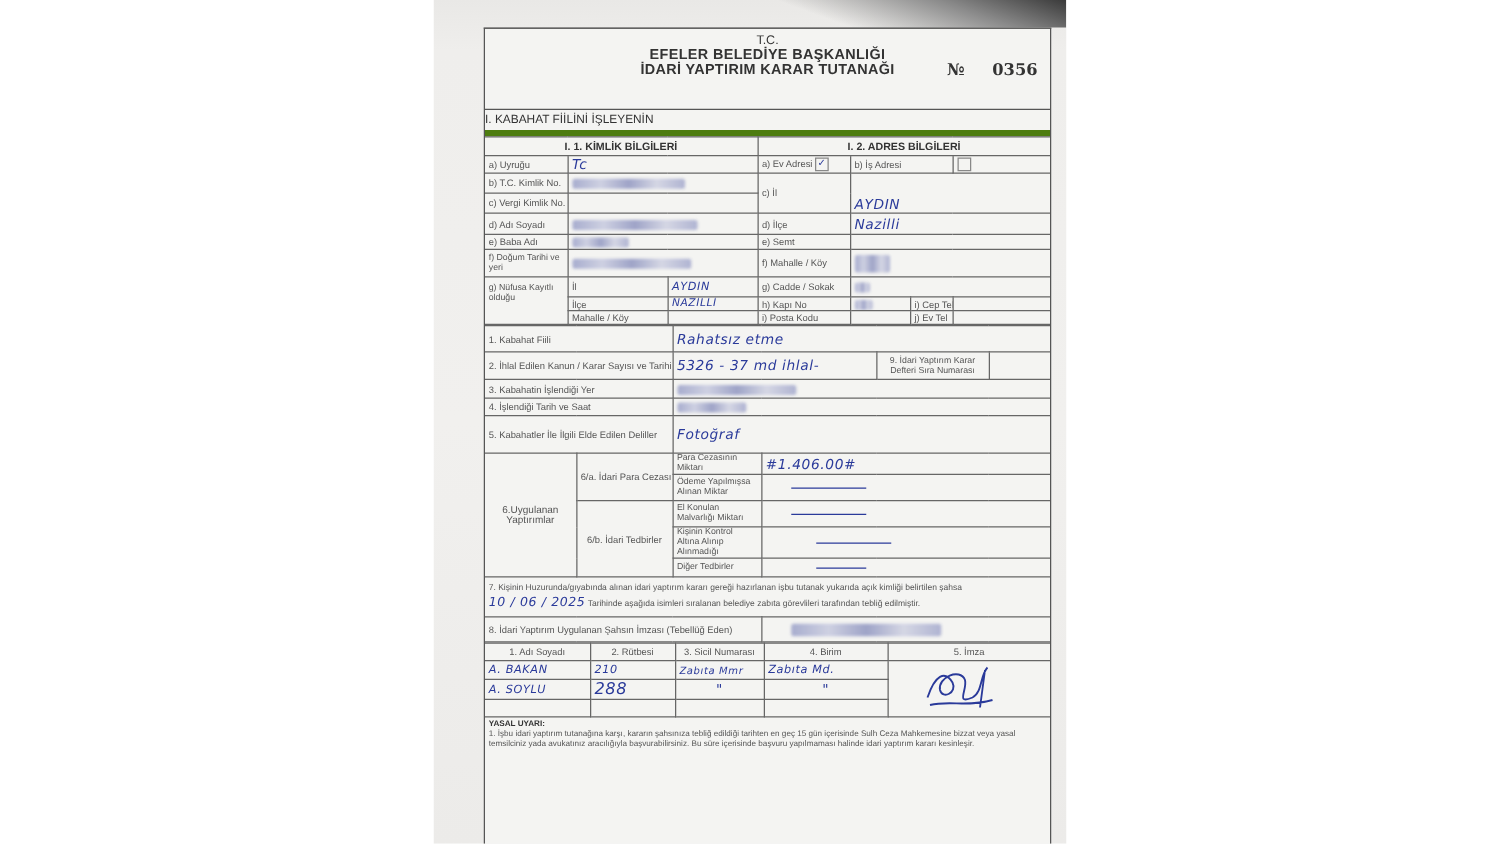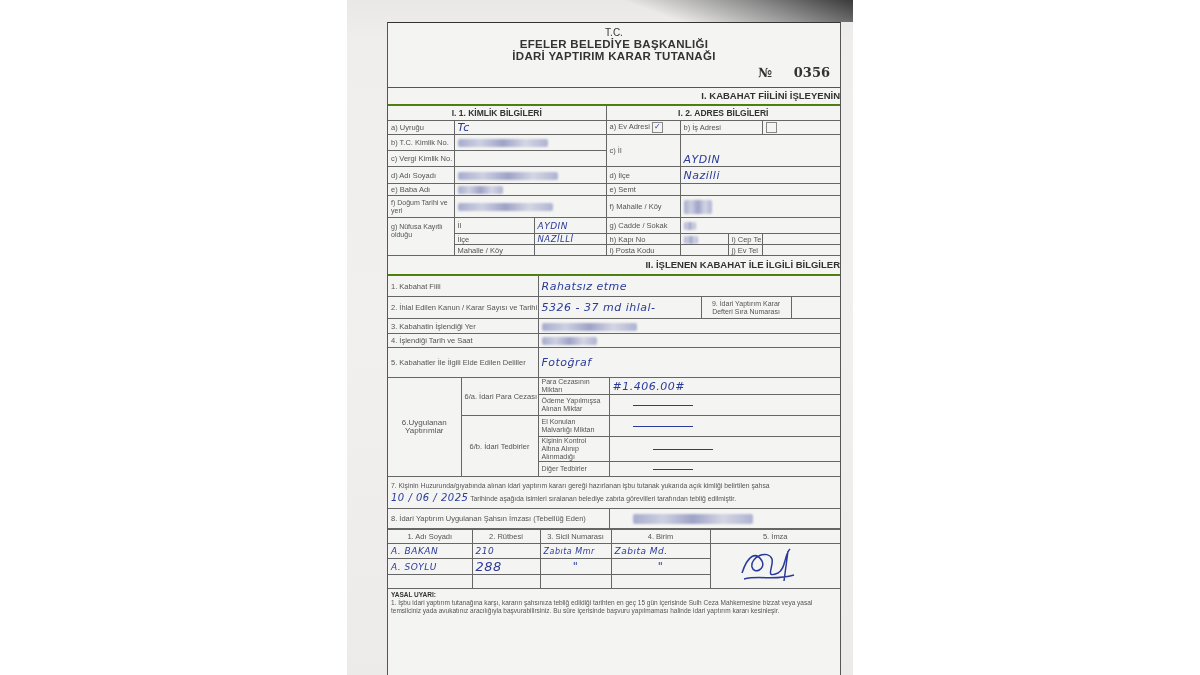--- a/index.html
+++ b/index.html
@@ -19,24 +19,24 @@
   .paper {
     position:absolute; left:40px; top:22px; width:452px; height:660px;
     background:#f4f4f2; border-left:1px solid #555; border-right:1px solid #555; border-top:1px solid #333;
     color:#333;
   }
   .header { position:relative; height:64px; border-bottom:1px solid #555; text-align:center; }
   .header .l1 { font-size:10px; padding-top:4px; color:#333; }
   .header .l2 { font-size:11.5px; font-weight:bold; letter-spacing:0.3px; line-height:12px; color:#333; }
   .header .l3 { font-size:9px; color:#444; line-height:11px; }
   .header .no {
-    position:absolute; right:10px; top:42px; font-family:"DejaVu Serif", serif; font-size:13px; font-weight:bold; color:#333;
+    position:absolute; right:10px; top:26px; font-family:"DejaVu Serif", serif; font-size:13px; font-weight:bold; color:#333;
   }
   .header .no .sym { margin-right:22px; }
-  .sec-title { text-align:right; font-weight:bold; font-size:9.5px; border-bottom:1px solid #4d7c0f; height:16px; line-height:16px; color:#333; }
+  .sec-title { text-align:left; font-weight:normal; font-size:9.5px; border-bottom:5px solid #4d7c0f; height:16px; line-height:16px; color:#333; }
   table { border-collapse:collapse; width:100%; table-layout:fixed; }
   td { border:1px solid #666; font-size:7.5px; color:#555; padding:0 3px; vertical-align:middle; overflow:hidden; white-space:nowrap; }
   table tr td:first-child { border-left:none; }
   table tr td:last-child { border-right:none; }
   .hw { font-family:"DejaVu Sans", sans-serif; color:#2a3a9a; font-size:11px; font-style:italic; letter-spacing:0.5px; }
   .blur { display:inline-block; height:8px; border-radius:2px; background:linear-gradient(90deg,#9aa0c8,#c7cadf,#8f95c0,#cfd1e2,#a3a8cc); filter:blur(1.2px); opacity:0.85; vertical-align:middle; }
   .cb { display:inline-block; width:9px; height:9px; border:1px solid #888; vertical-align:middle; }
   .dash { display:inline-block; width:60px; height:1px; background:#2a3a9a; vertical-align:middle; margin-left:20px; }
   .small { font-size:7px; line-height:8px; white-space:normal; }
   .legal { font-size:6.5px; color:#555; padding:2px 3px; line-height:8px; white-space:normal; }
@@ -130,21 +130,20 @@
         <td>Mahalle / Köy</td>
         <td></td>
         <td>i) Posta Kodu</td>
         <td></td>
         <td>j) Ev Tel</td>
         <td></td>
       </tr>
     </tbody>
       </table>
 
-    <div class="sec-title" style="height:18px;line-height:18px">II. İŞLENEN KABAHAT İLE İLGİLİ BİLGİLER</div>
 
     <table>
       <colgroup>
           <col style="width:73px">
           <col style="width:77px">
           <col style="width:71px">
           <col style="width:92px">
           <col style="width:90px">
           <col style="width:49px">
         </colgroup>

